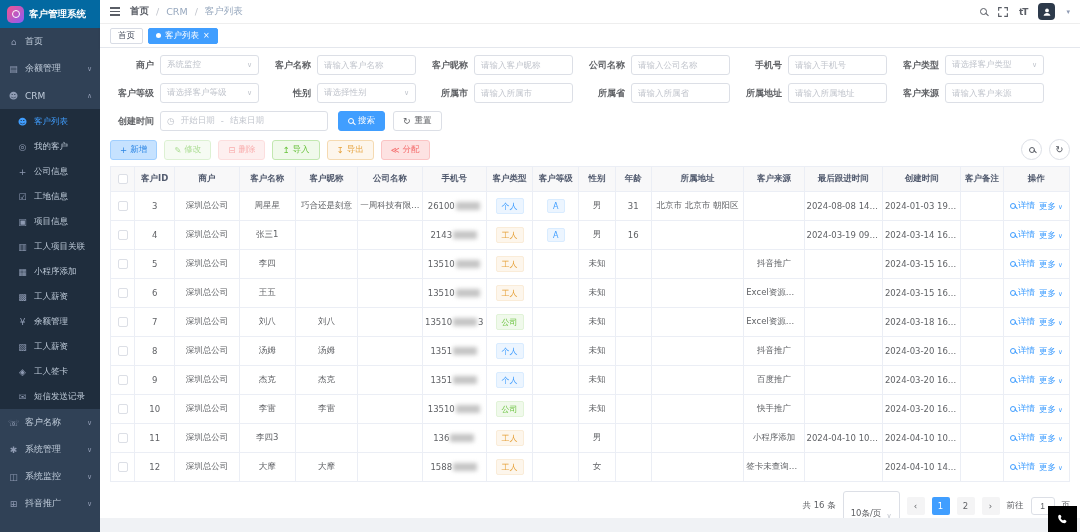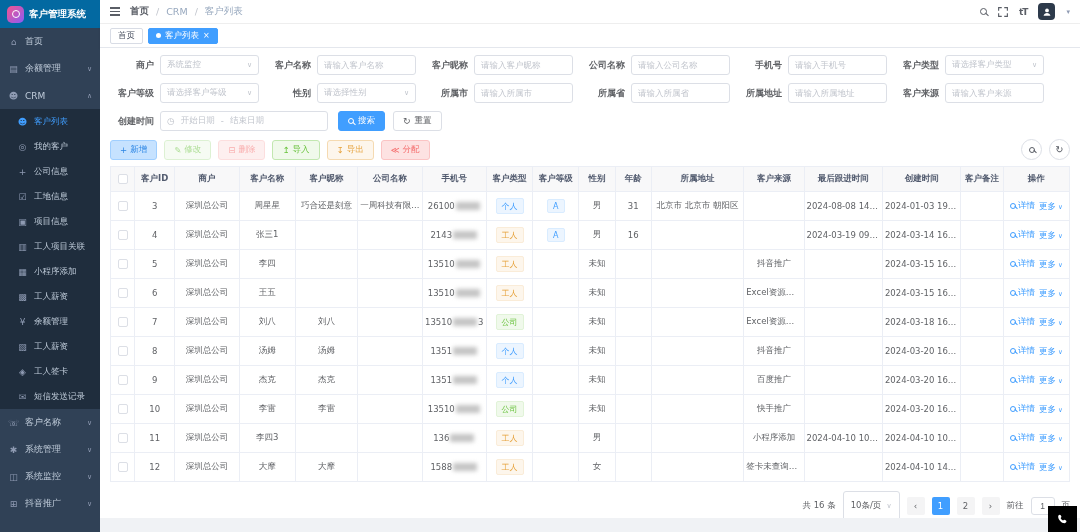--- a/index.html
+++ b/index.html
@@ -74,21 +74,21 @@
 .tag{display:inline-block;padding:1.5px 5px;border-radius:2px;font-size:8px;border:1px solid}
 .tag-blue{background:#ecf5ff;border-color:#d9ecff;color:#409eff}
 .tag-yellow{background:#fdf6ec;border-color:#faecd8;color:#e6a23c}
 .tag-green{background:#f0f9eb;border-color:#e1f3d8;color:#67c23a}
 .blurred{display:inline-block;width:24px;height:8px;background:#c4c4c4;filter:blur(2px);border-radius:1px;vertical-align:-1px;margin:0 1px}
 .op{color:#409eff;cursor:pointer;white-space:nowrap;display:inline-flex;align-items:center;gap:2px}
 .op + .op{margin-left:4px}
 .op-chev{font-size:6.5px}
 
 .pagination{display:flex;align-items:center;justify-content:flex-end;gap:7px;margin-top:9px;font-size:8.5px;color:#606266}
-.page-size{border:1px solid #dcdfe6;border-radius:3px;padding:0 7px;height:30px;display:inline-flex;align-items:center;gap:5px;background:#fff;cursor:pointer}
+.page-size{border:1px solid #dcdfe6;border-radius:3px;padding:0 7px;height:30px;display:inline-flex;align-items:flex-end;gap:5px;background:#fff;cursor:pointer}
 .page-btn{min-width:18px;height:18px;padding:0 4px;border-radius:2px;background:#f4f4f5;display:inline-flex;align-items:center;justify-content:center;cursor:pointer;color:#606266}
 .page-btn.active{background:#409eff;color:#fff}
 #page-list{display:inline-flex;gap:7px}
 .goto-input{width:24px;height:18px;border:1px solid #dcdfe6;border-radius:3px;text-align:center;font-size:8.5px;color:#606266}
 
 .float-phone{position:fixed;right:3px;bottom:0;width:29px;height:26px;background:#000;display:flex;align-items:center;justify-content:center;cursor:pointer}
 </style>
 </head>
 <body>
 

